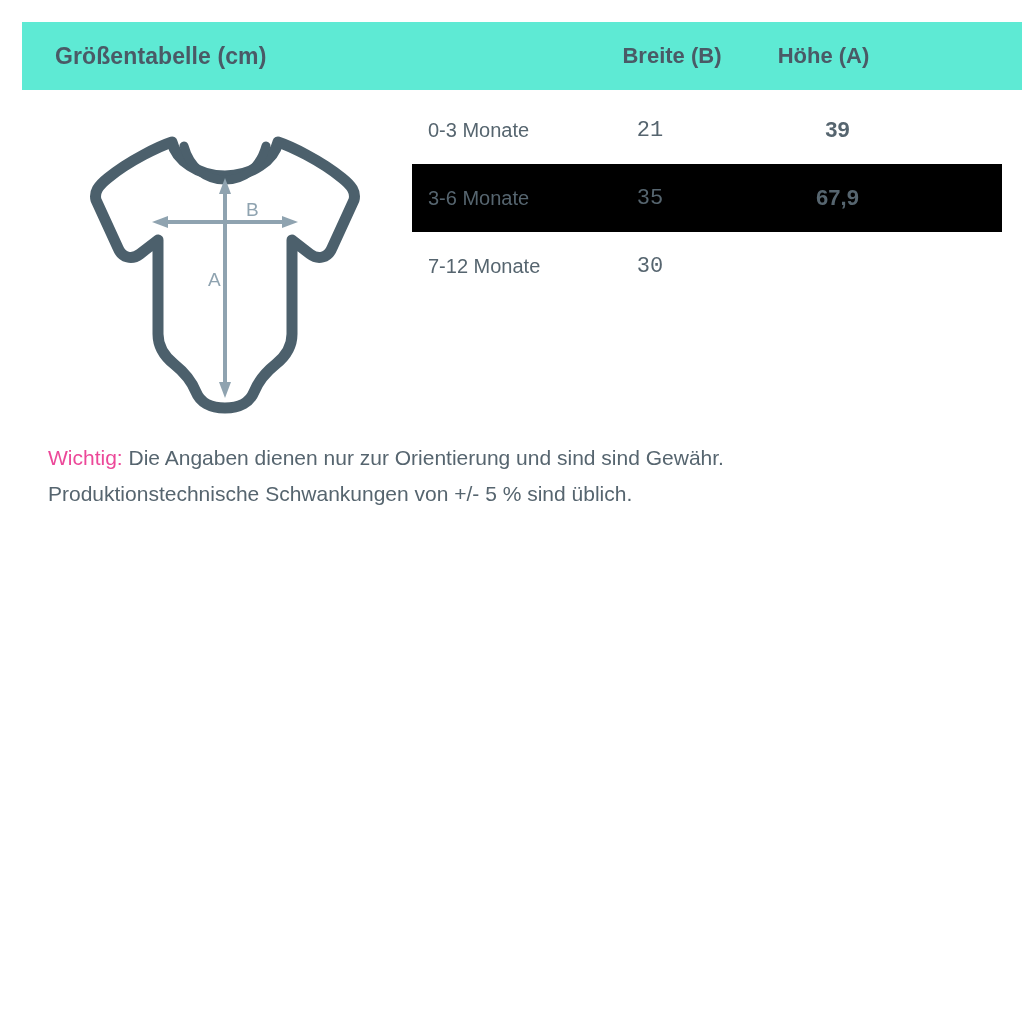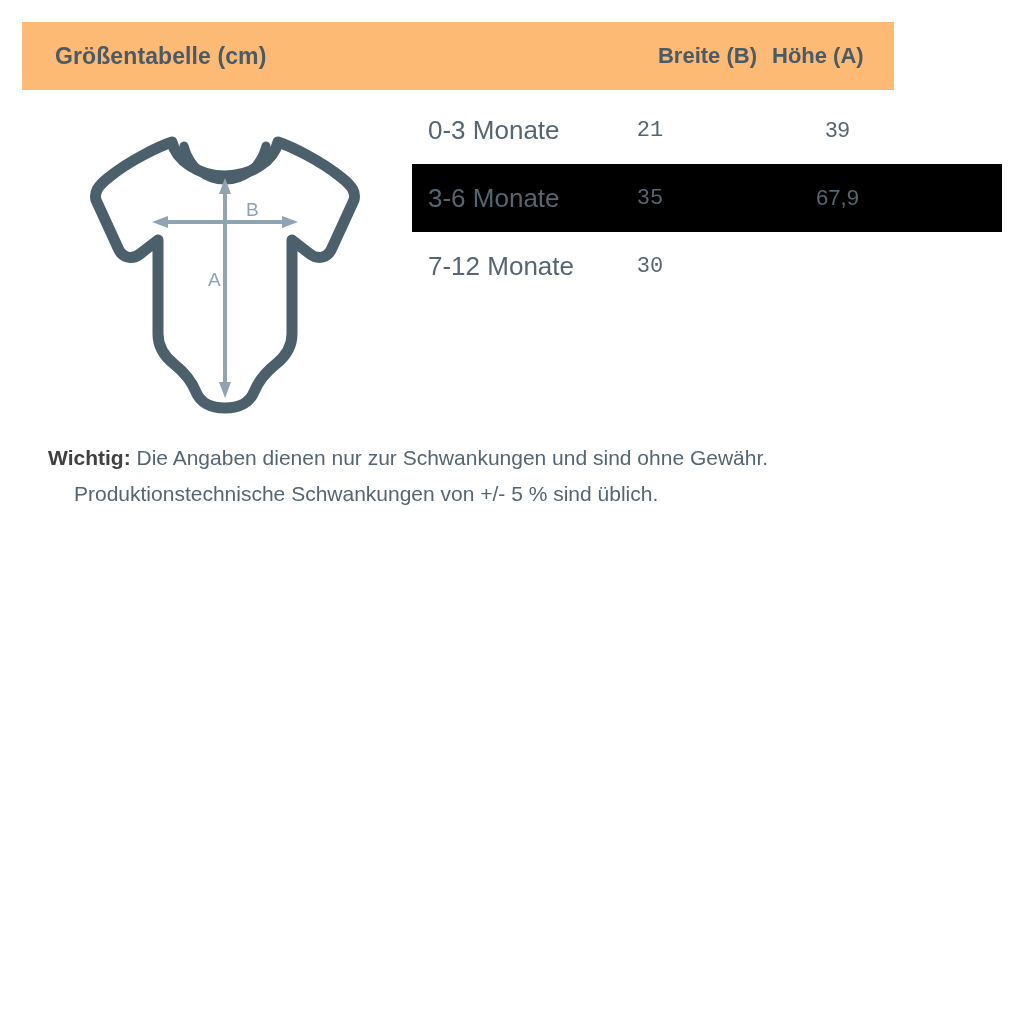--- a/index.html
+++ b/index.html
@@ -20,48 +20,48 @@
     width: 1024px;
     height: 1024px;
     box-sizing: border-box;
   }
 
   
   .header-band {
     position: absolute;
     left: 22px;
     top: 22px;
-    width: 872px;
+    width: 1000px;
     height: 68px;
-    background: #fdba74;
+    background: #5eead4;
     display: flex;
     align-items: center;
   }
   .header-title {
     position: absolute;
     left: 33px;
     font-size: 23px;
     font-weight: bold;
     color: #4a5a66;
     letter-spacing: 0.1px;
   }
   .header-col-b {
     position: absolute;
     left: 565px;
     width: 170px;
-    text-align: right;
+    text-align: center;
     font-size: 22px;
     font-weight: bold;
     color: #4a5a66;
   }
   .header-col-a {
     position: absolute;
-    left: 750px;
+    left: 714px;
     width: 175px;
-    text-align: left;
+    text-align: center;
     font-size: 22px;
     font-weight: bold;
     color: #4a5a66;
   }
 
   
   .table {
     position: absolute;
     left: 412px;
     top: 96px;
@@ -72,39 +72,40 @@
     height: 68px;
     display: flex;
     align-items: center;
   }
   .row.alt {
     background: #000000;
   }
   .row .cell-size {
     position: absolute;
     left: 16px;
-    font-size: 26px;
+    font-size: 20px;
     color: #56656f;
   }
   .row .cell-w {
     position: absolute;
     left: 153px;
     width: 170px;
     text-align: center;
     font-size: 22px;
     color: #56656f;
     font-family: Liberation Mono, monospace;
   }
   .row .cell-h {
     position: absolute;
     left: 338px;
     width: 175px;
     text-align: center;
     font-size: 22px;
     color: #56656f;
+    font-weight: bold;
   }
 
   
   .illustration {
     position: absolute;
     left: 60px;
     top: 120px;
     width: 330px;
     height: 300px;
   }
@@ -113,26 +114,25 @@
   .note {
     position: absolute;
     left: 48px;
     top: 440px;
     width: 930px;
     font-size: 21px;
     line-height: 36px;
     color: #56656f;
   }
   .note b {
-    color: #404040;
-    font-weight: bold;
+    color: #ec4899;
+    font-weight: normal;
   }
   .note-line2 {
     display: block;
-    margin-left: 26px;
   }
 </style>
 </head>
 <body>
 
 <div class="sheet">
 
   <div class="header-band">
     <div class="header-title">Größentabelle (cm)</div>
     <div class="header-col-b">Breite (B)</div>
@@ -194,17 +194,17 @@
 
     <div class="row">
       <span class="cell-size">7-12 Monate</span>
       <span class="cell-w">30</span>
     </div>
 
 
   </div>
 
   <div class="note">
-    <b>Wichtig:</b><span> Die Angaben dienen nur zur Schwankungen und sind ohne Gewähr.</span>
+    <b>Wichtig:</b><span> Die Angaben dienen nur zur Orientierung und sind sind Gewähr.</span>
     <span class="note-line2">Produktionstechnische Schwankungen von +/- 5 % sind üblich.</span>
   </div>
 
 </div>
 
 </body></html>

